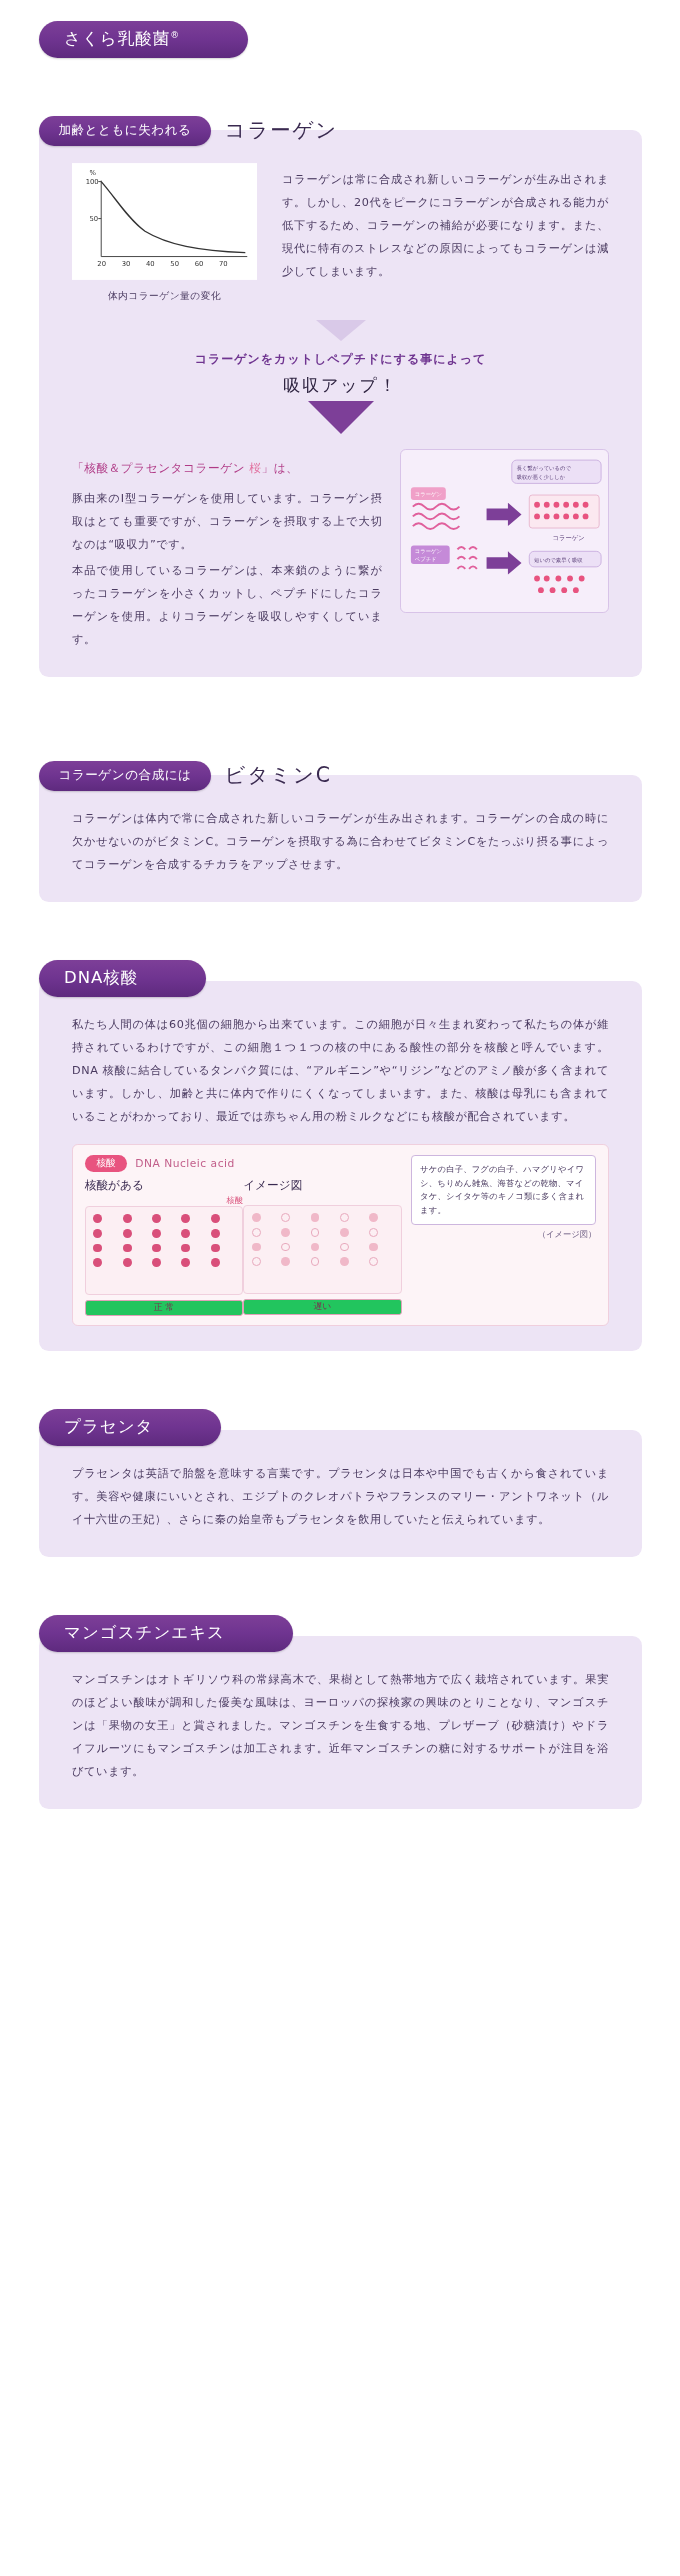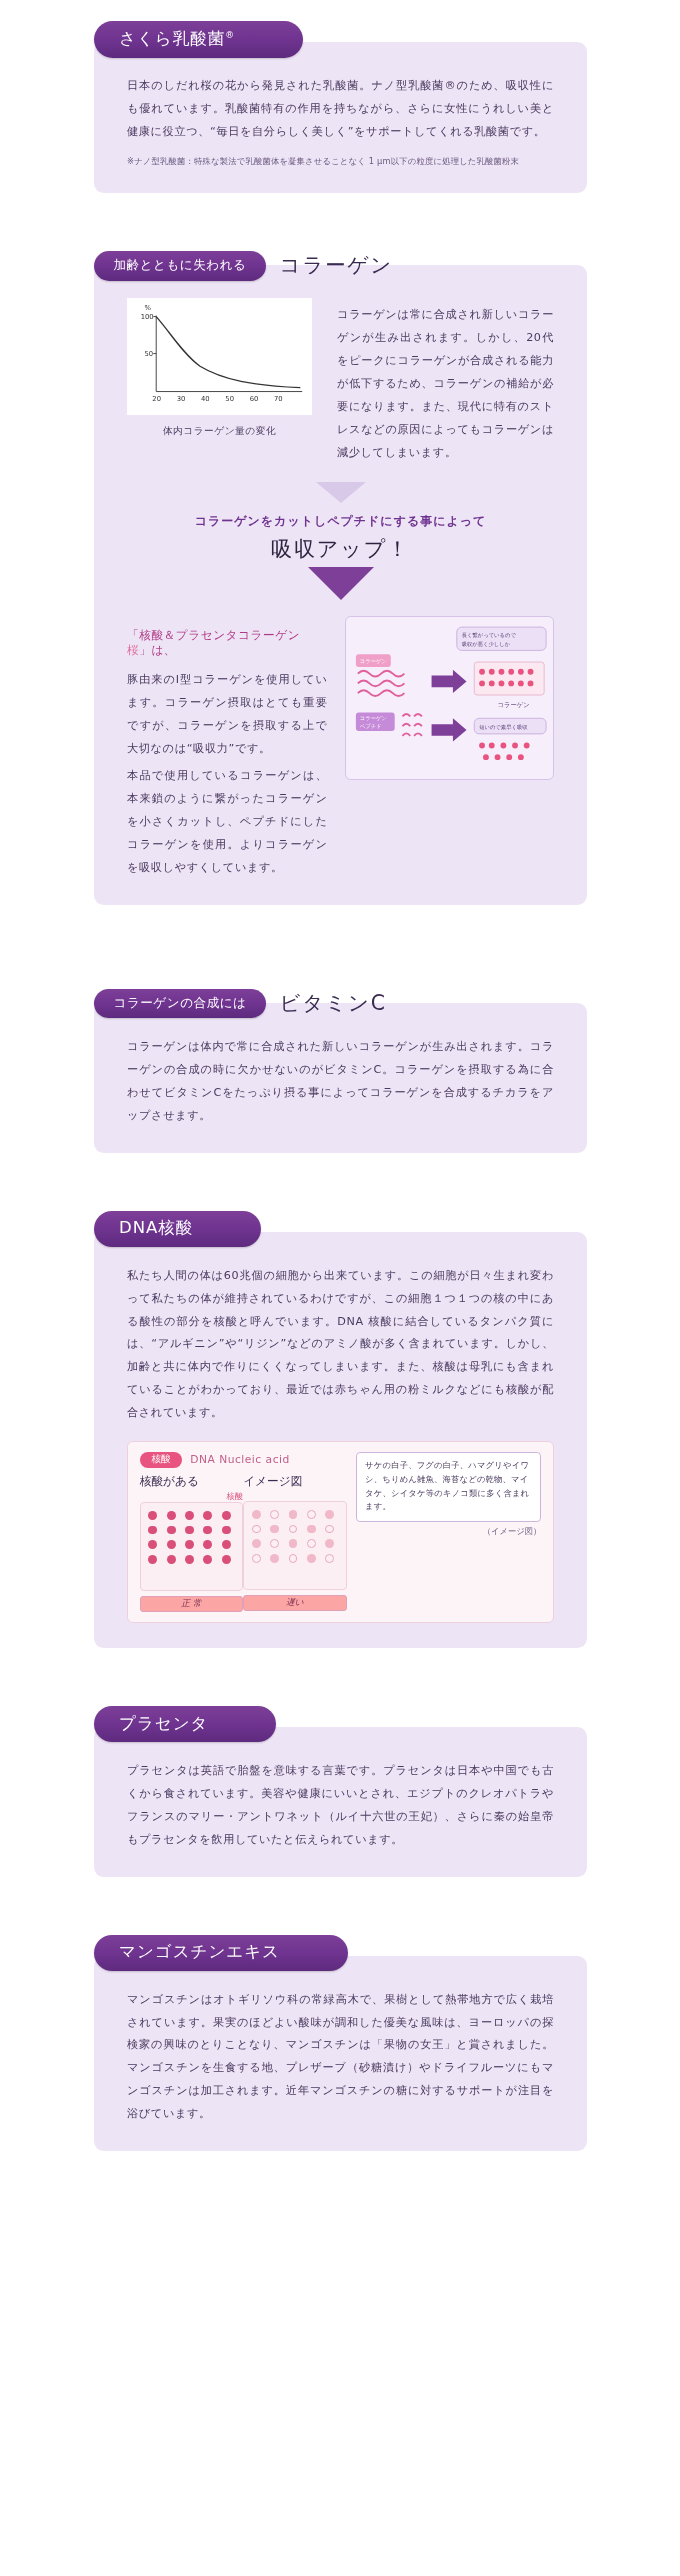--- a/index.html
+++ b/index.html
@@ -11,21 +11,21 @@
   .page {
     width: 681px;
     min-height: 2576px;
     margin: 0 auto;
     background: #ffffff;
     position: relative;
     padding: 0 0 19.5px 0;
   }
   
   .section {
-    width: 493px;
+    width: 603px;
     margin: 0 auto 33px auto;
     position: relative;
   }
   .hdr {
     display: inline-block;
     background: linear-gradient(to bottom, #7d3f98 0%, #6f3490 50%, #5e2a7e 100%);
     color: #ffffff;
     border-radius: 19.5px;
     padding: 6.8px 25px 7.8px 25px;
     font-size: 16.5px;
@@ -107,21 +107,21 @@
   .cut-line {
     text-align: center;
     color: #6f3490;
     font-size: 12px;
     font-weight: bold;
     letter-spacing: 1px;
   }
   .absorb {
     text-align: center;
     color: #2e2340;
-    font-size: 21px;
+    font-size: 17px;
     letter-spacing: 1.9px;
     margin-top: 5.8px;
   }
   .arrow-big {
     width: 0; height: 0;
     border-left: 33px solid transparent;
     border-right: 33px solid transparent;
     border-top: 33px solid #7d3f98;
     margin: 3.9px auto 15.6px auto;
   }
@@ -181,24 +181,23 @@
   .dot-grid .dots { display: grid; grid-template-columns: repeat(5, 1fr); gap: 5.8px 5.8px; }
   .dot { width: 8.8px; height: 8.8px; border-radius: 50%; background: #d94f7a; }
   .dot.light { background: #f0b8c8; }
   .dot.hollow { background: #fceff3; border: 1px solid #e8a9bd; }
   .cell-label {
     text-align: center;
     font-size: 8.8px;
     color: #7a3050;
     border: 1px solid #e0a0b8;
     border-radius: 2.9px;
-    background: #fca5a5;
+    background: #22c55e;
     margin-top: 4.9px;
     padding: 1px 0;
-    font-style: italic;
   }
   .dna-note {
     width: 185px;
     flex: 0 0 185px;
     border: 1px solid #cdb6de;
     background: #fff;
     border-radius: 3.9px;
     font-size: 8.3px;
     color: #4a3a60;
     line-height: 1.65;
@@ -216,24 +215,20 @@
   }
 </style>
 </head>
 <body>
 
 <div class="page">
 
   <div class="section" style="margin-top:21.4px;">
     <div class="hdr wide">
       <span>さくら乳酸菌</span><span class="sup">®</span>
-    </div>
-    <div class="body-box">
-      <p class="txt">日本のしだれ桜の花から発見された乳酸菌。ナノ型乳酸菌®のため、吸収性にも優れています。乳酸菌特有の作用を持ちながら、さらに女性にうれしい美と健康に役立つ、“毎日を自分らしく美しく”をサポートしてくれる乳酸菌です。</p>
-      <div class="note">※ナノ型乳酸菌：特殊な製法で乳酸菌体を凝集させることなく 1 μm以下の粒度に処理した乳酸菌粉末</div>
     </div>
   </div>
 
   <div class="section" style="margin-top:58px;">
     <div class="hdr-row">
       <div class="hdr hdr-small">加齢とともに失われる</div>
       <div class="hdr-side">コラーゲン</div>
     </div>
     <div class="body-box">
 

